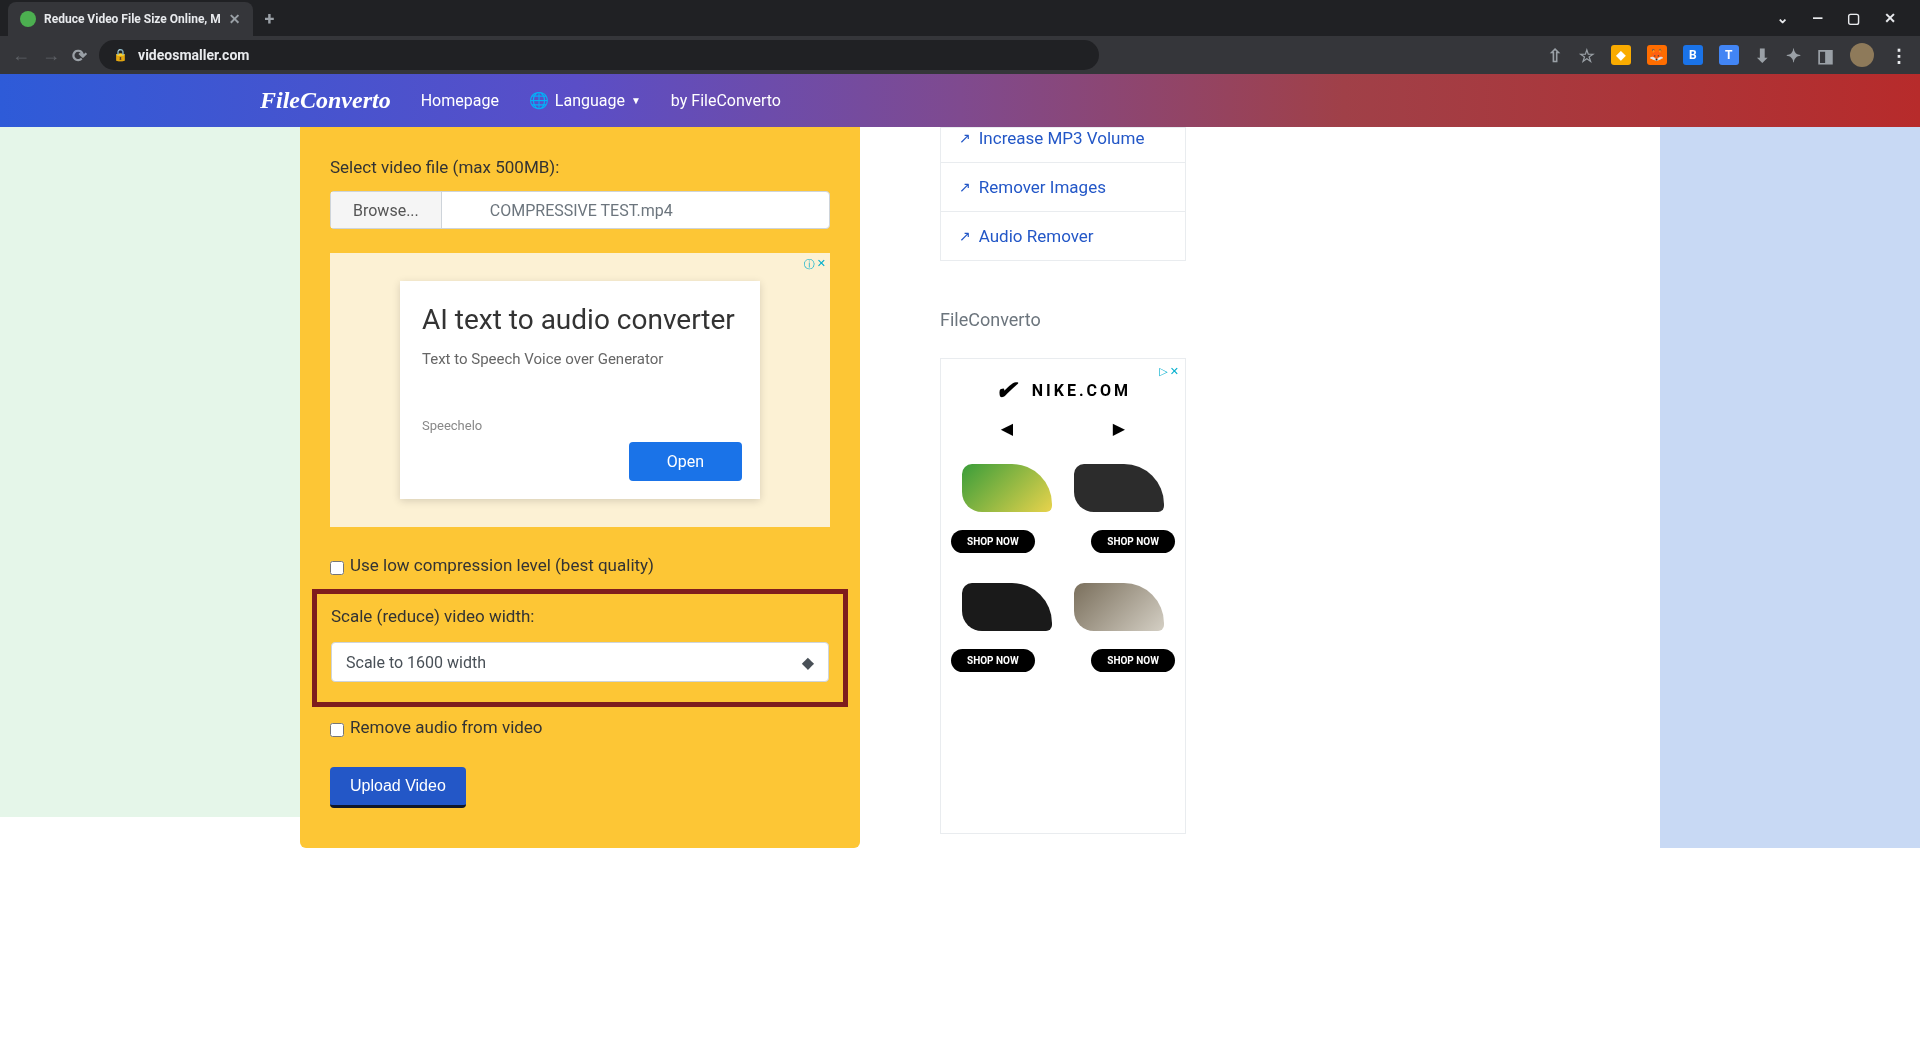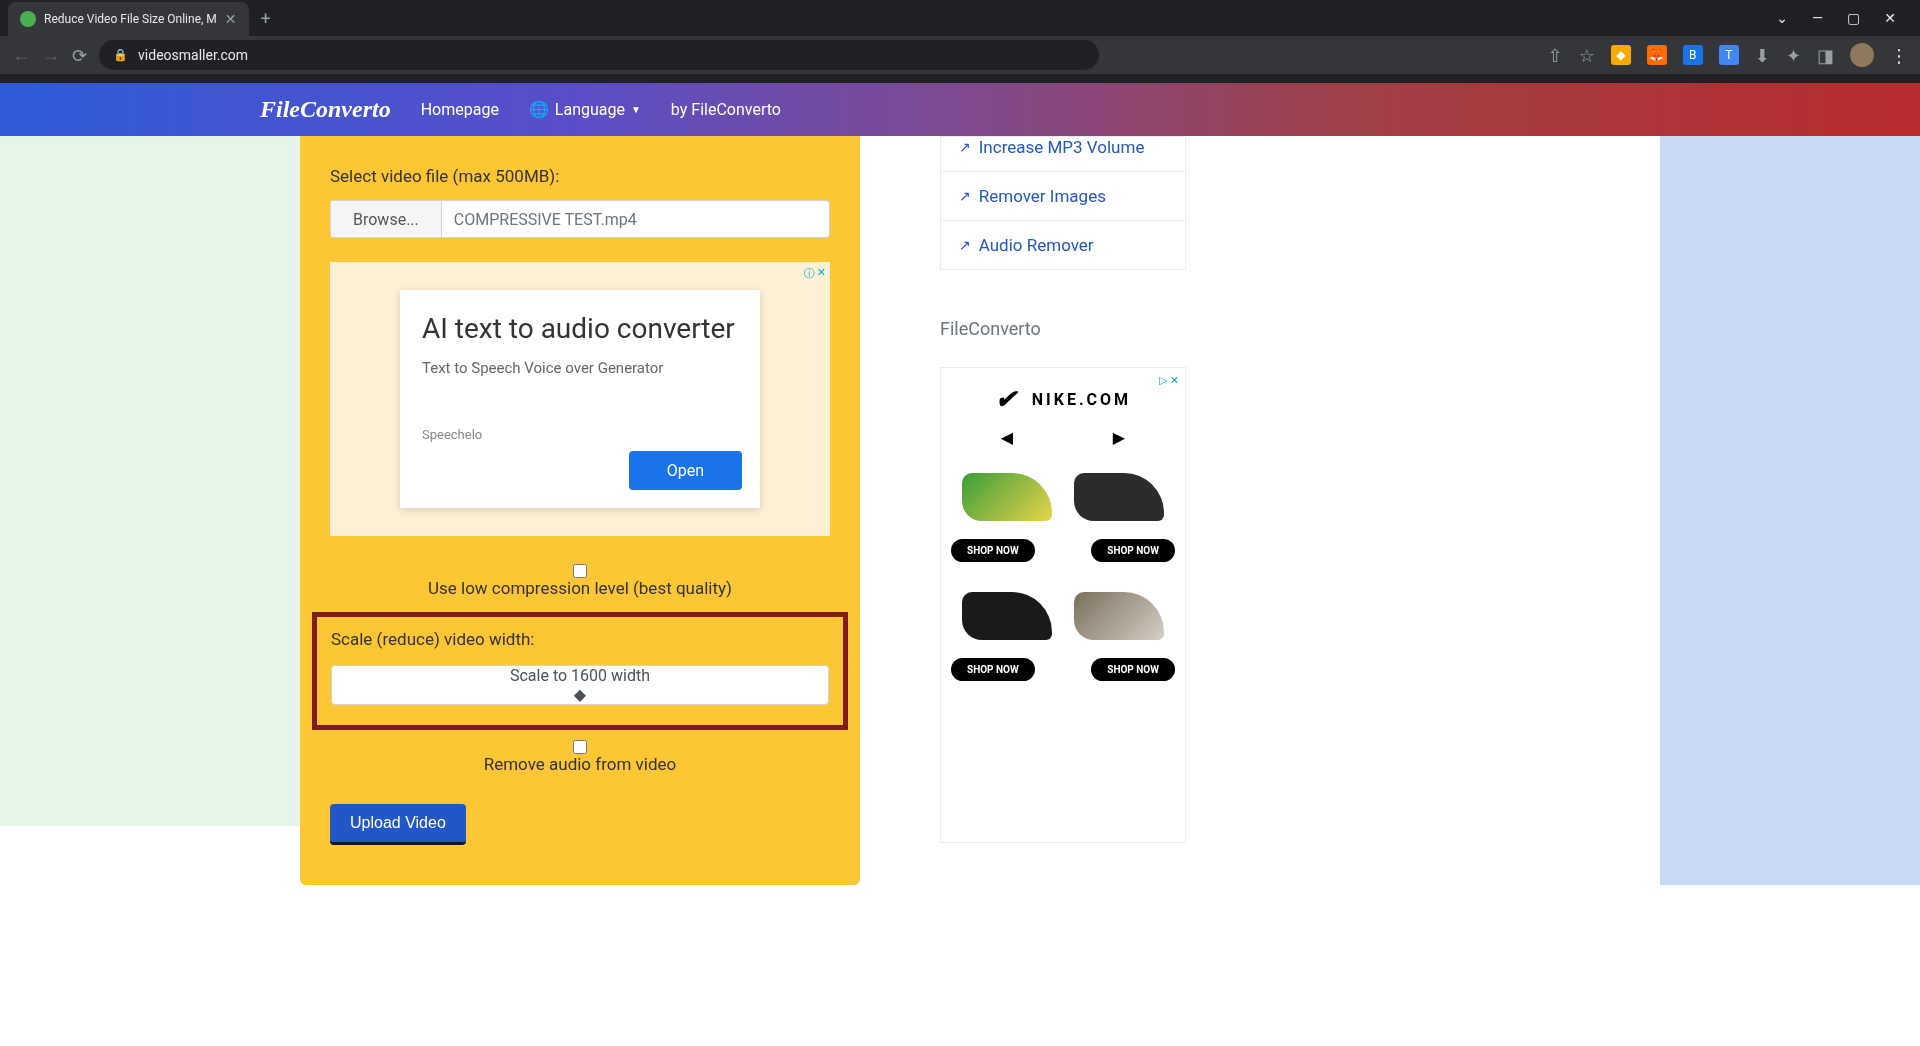--- a/index.html
+++ b/index.html
@@ -1,19 +1,19 @@
 <!DOCTYPE html>
 <html><head>
 <meta charset="utf-8">
 <style>
 * { margin: 0; padding: 0; box-sizing: border-box; }
 body { font-family: -apple-system, BlinkMacSystemFont, "Segoe UI", Roboto, sans-serif; background: #fff; overflow: hidden; }
 
 
-.browser-chrome { background: #202124; height: 83px; width: 100%; }
+.browser-chrome { background: #202124; height: 74px; width: 100%; font-weight: bold; }
 .tab-bar { height: 36px; display: flex; align-items: center; padding: 0 8px; }
 .tab { background: #35363a; height: 34px; border-radius: 8px 8px 0 0; display: flex; align-items: center; padding: 0 12px; gap: 8px; min-width: 240px; margin-top: 2px; }
 .tab-favicon { width: 16px; height: 16px; background: #4caf50; border-radius: 50%; flex-shrink: 0; }
 .tab-title { color: #e8eaed; font-size: 12px; white-space: nowrap; overflow: hidden; text-overflow: ellipsis; flex: 1; }
 .tab-close { color: #9aa0a6; font-size: 14px; cursor: pointer; }
 .new-tab { color: #9aa0a6; font-size: 18px; margin-left: 12px; cursor: pointer; }
 .window-controls { margin-left: auto; display: flex; gap: 24px; padding-right: 16px; color: #e8eaed; }
 .window-controls span { cursor: pointer; font-size: 14px; }
 
 .toolbar { height: 38px; display: flex; align-items: center; padding: 0 12px; gap: 12px; background: #35363a; }
@@ -33,37 +33,37 @@
 .brand { color: #fff; font-family: Georgia, serif; font-size: 24px; font-weight: bold; font-style: italic; }
 .nav-link { color: #fff; font-size: 16px; cursor: pointer; display: flex; align-items: center; gap: 6px; }
 .caret { font-size: 10px; }
 
 .page-body { display: flex; padding: 0; background: #fff; }
 .left-margin { width: 300px; background: #e5f6e9; flex-shrink: 0; height: 690px;}
 .main-wrap { flex: 1; display: flex; gap: 80px; padding-right: 40px;}
 .main-col { width: 560px; }
 .card { background: #fdc635; padding: 30px 30px 40px 30px; border-radius: 0 0 6px 6px; }
 .label { color: #333; font-size: 17px; margin-bottom: 14px; }
-.file-row { display: flex; background: #fff; border: 1px solid #ced4da; border-radius: 4px; height: 38px; margin-bottom: 24px; }
+.file-row { display: flex; background: #fff; border: 1px solid #ced4da; border-radius: 4px; height: 38px; margin-bottom: 24px; gap: 36px; }
 .browse-btn { background: #f5f5f5; border-right: 1px solid #ced4da; padding: 0 22px; display: flex; align-items: center; font-size: 16px; color: #555; cursor: pointer; }
 .filename { flex: 1; padding: 0 12px; display: flex; align-items: center; color: #6c757d; font-size: 16px; }
 
 .ad-box { background: #fcf1d4; height: 274px; margin-bottom: 28px; position: relative; display:flex; align-items:center; justify-content:center;}
 .ad-inner { background: #fff; width: 360px; height: 218px; box-shadow: 0 2px 8px rgba(0,0,0,.15); padding: 22px; position:relative;}
 .ad-title { font-size: 28px; color: #333; margin-bottom: 14px; }
 .ad-sub { font-size: 15px; color: #666; margin-bottom: 50px;}
 .ad-brand { font-size: 13px; color: #888; }
 .ad-open { position:absolute; bottom:18px; right:18px; background: #1a73e8; color:#fff; padding: 10px 38px; border-radius: 4px; font-size: 16px; cursor:pointer;}
 .ad-badge { position: absolute; top: 4px; right: 4px; font-size: 11px; color: #00aecd; display:flex; gap:2px;}
 
-.check-row { display: flex; align-items: center; gap: 0; margin-bottom: 14px; color: #333; font-size: 17px; flex-direction: column; }
+.check-row { display: flex; align-items: flex-end; gap: 6px; margin-bottom: 14px; color: #333; font-size: 17px; }
 .check-row input { width: 14px; height: 14px; }
 .highlight-box { border: 5px solid #7f1d1d; padding: 12px 14px 20px 14px; margin-bottom: 10px; margin-left:-18px; margin-right:-18px;}
 .highlight-box .label { margin-bottom: 16px; }
-.select-wrap { background: #fff; border: 1px solid #ced4da; border-radius: 4px; height: 40px; display: flex; align-items: center; padding: 0 14px; justify-content: space-between; cursor: pointer; flex-direction: column;}
+.select-wrap { background: #fff; border: 1px solid #ced4da; border-radius: 4px; height: 40px; display: flex; align-items: center; padding: 0 14px; justify-content: space-between; cursor: pointer;}
 .select-wrap span { color: #495057; font-size: 16px; }
 .select-caret { font-size: 12px; color: #333; }
 .upload-btn { background: #2357c7; color: #fff; border: none; padding: 10px 20px; border-radius: 4px; font-size: 16px; cursor: pointer; margin-top: 16px; border-bottom: 3px solid #0f172a;}
 
 
 .side-col { width: 246px; }
 .link-item { border: 1px solid #e9ecef; border-top: none; padding: 14px 18px; color: #2357c7; font-size: 17px; cursor: pointer; display: flex; align-items: center; gap: 8px; }
 .link-item.first-visible { border-top: 1px solid #e9ecef; color:#2357c7; padding-top:0; padding-bottom:14px;}
 .ext-icon { font-size: 14px; }
 .adv-label { margin-top: 48px; color: #6c757d; font-size: 18px; }

